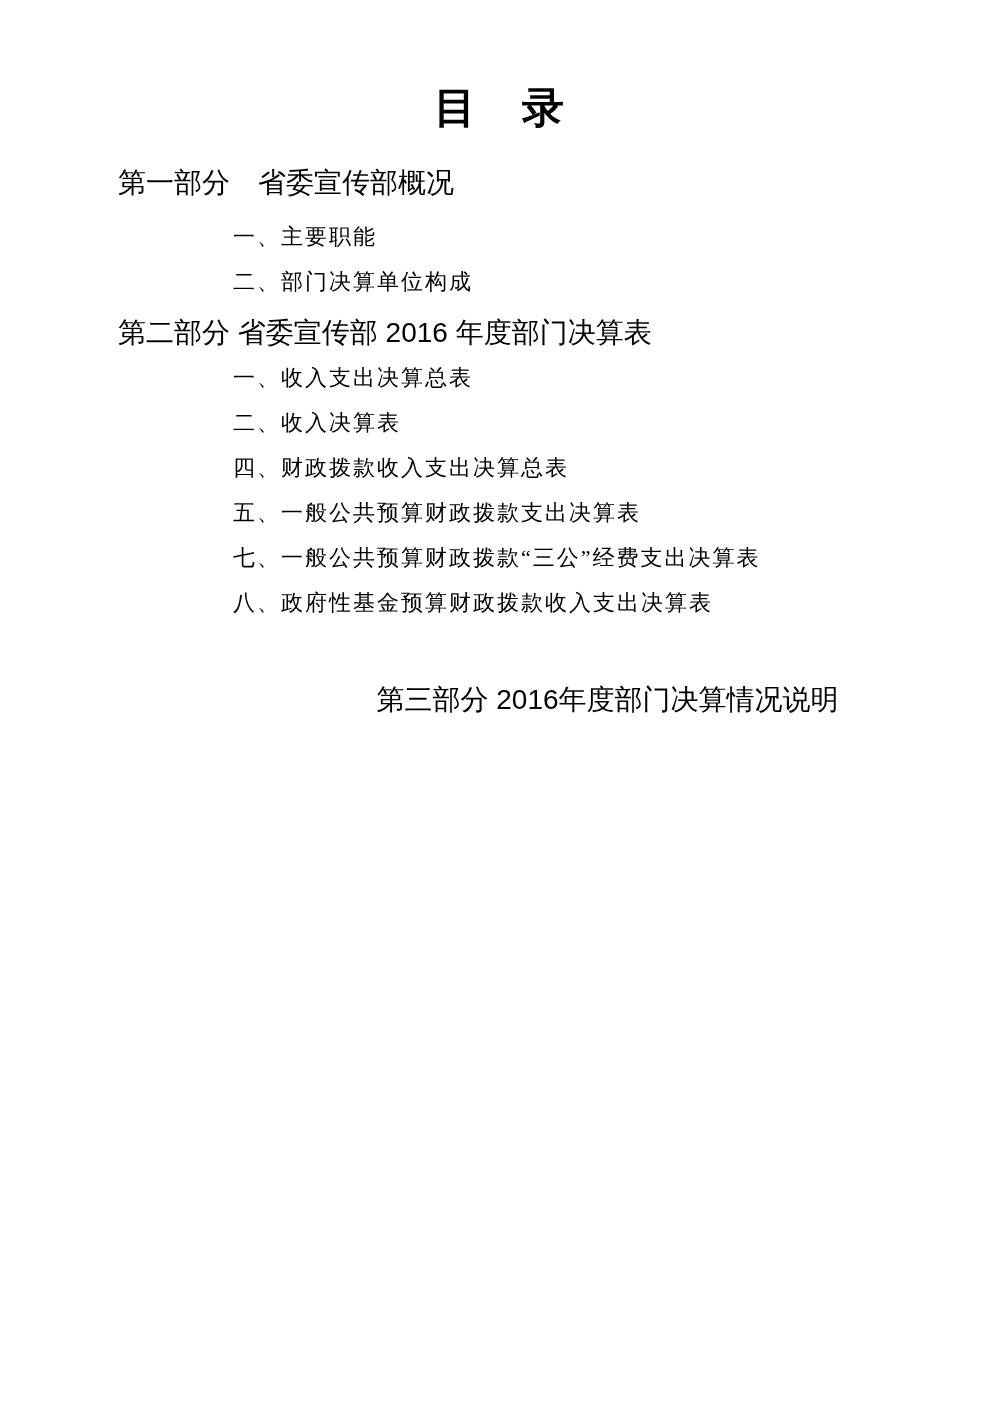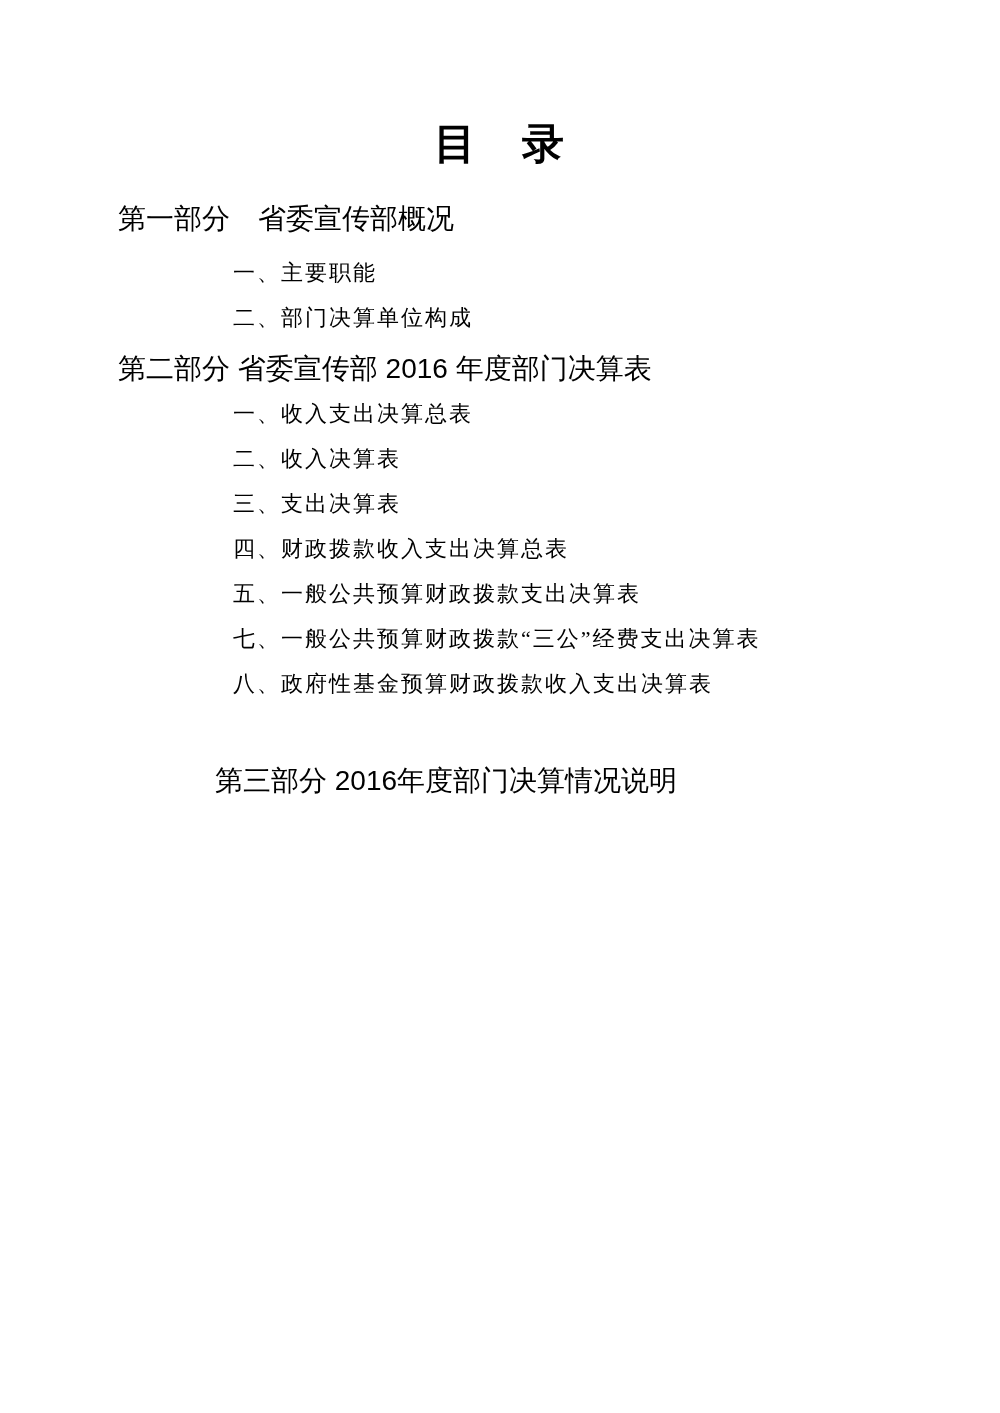--- a/index.html
+++ b/index.html
@@ -11,21 +11,21 @@
     height: 1413px;
     background: #ffffff;
     overflow: hidden;
   }
   .page {
     position: relative;
     width: 1000px;
     height: 1413px;
     background: #ffffff;
     color: #000000;
-    padding-top: 120px;
+    padding-top: 84px;
     box-sizing: border-box;
   }
   .line {
     white-space: pre-wrap;
     margin: 0;
   }
   .doc-title {
     font-family: "Liberation Sans", sans-serif;
     font-weight: 700;
     font-size: 42px;
@@ -52,21 +52,21 @@
     font-weight: 400;
     font-size: 22px;
     line-height: 32px;
     margin-left: 233px;
     letter-spacing: 2px;
   }
   .mt35 { margin-top: 35px; }
   .mt22 { margin-top: 22px; }
   .mt21 { margin-top: 13px; }
   .mt19 { margin-top: 19px; }
-  .mt65 { margin-top: 65px; }
+  .mt65 { margin-top: 65px; text-align: center; }
   .mt71 { margin-top: 71px; }
 </style>
 </head>
 <body>
 
 <div class="page">
 
   <div class="line doc-title">目　录</div>
 
   <div class="line h-bold mt35">第一部分　省委宣传部概况</div>
@@ -74,21 +74,20 @@
   <div class="line toc-item mt22">一、主要职能</div>
 
   <div class="line toc-item mt21">二、部门决算单位构成</div>
 
   <div class="line h-bold mt19">第二部分 省委宣传部 2016 年度部门决算表</div>
 
   <div class="line toc-item mt21">一、收入支出决算总表</div>
 
   <div class="line toc-item mt21">二、收入决算表</div>
 
-  <div class="line toc-item mt21">三、支出决算表</div>
 
   <div class="line toc-item mt21">四、财政拨款收入支出决算总表</div>
 
   <div class="line toc-item mt21">五、一般公共预算财政拨款支出决算表</div>
 
 
   <div class="line toc-item mt21">七、一般公共预算财政拨款“三公”经费支出决算表</div>
 
   <div class="line toc-item mt21">八、政府性基金预算财政拨款收入支出决算表</div>
 

